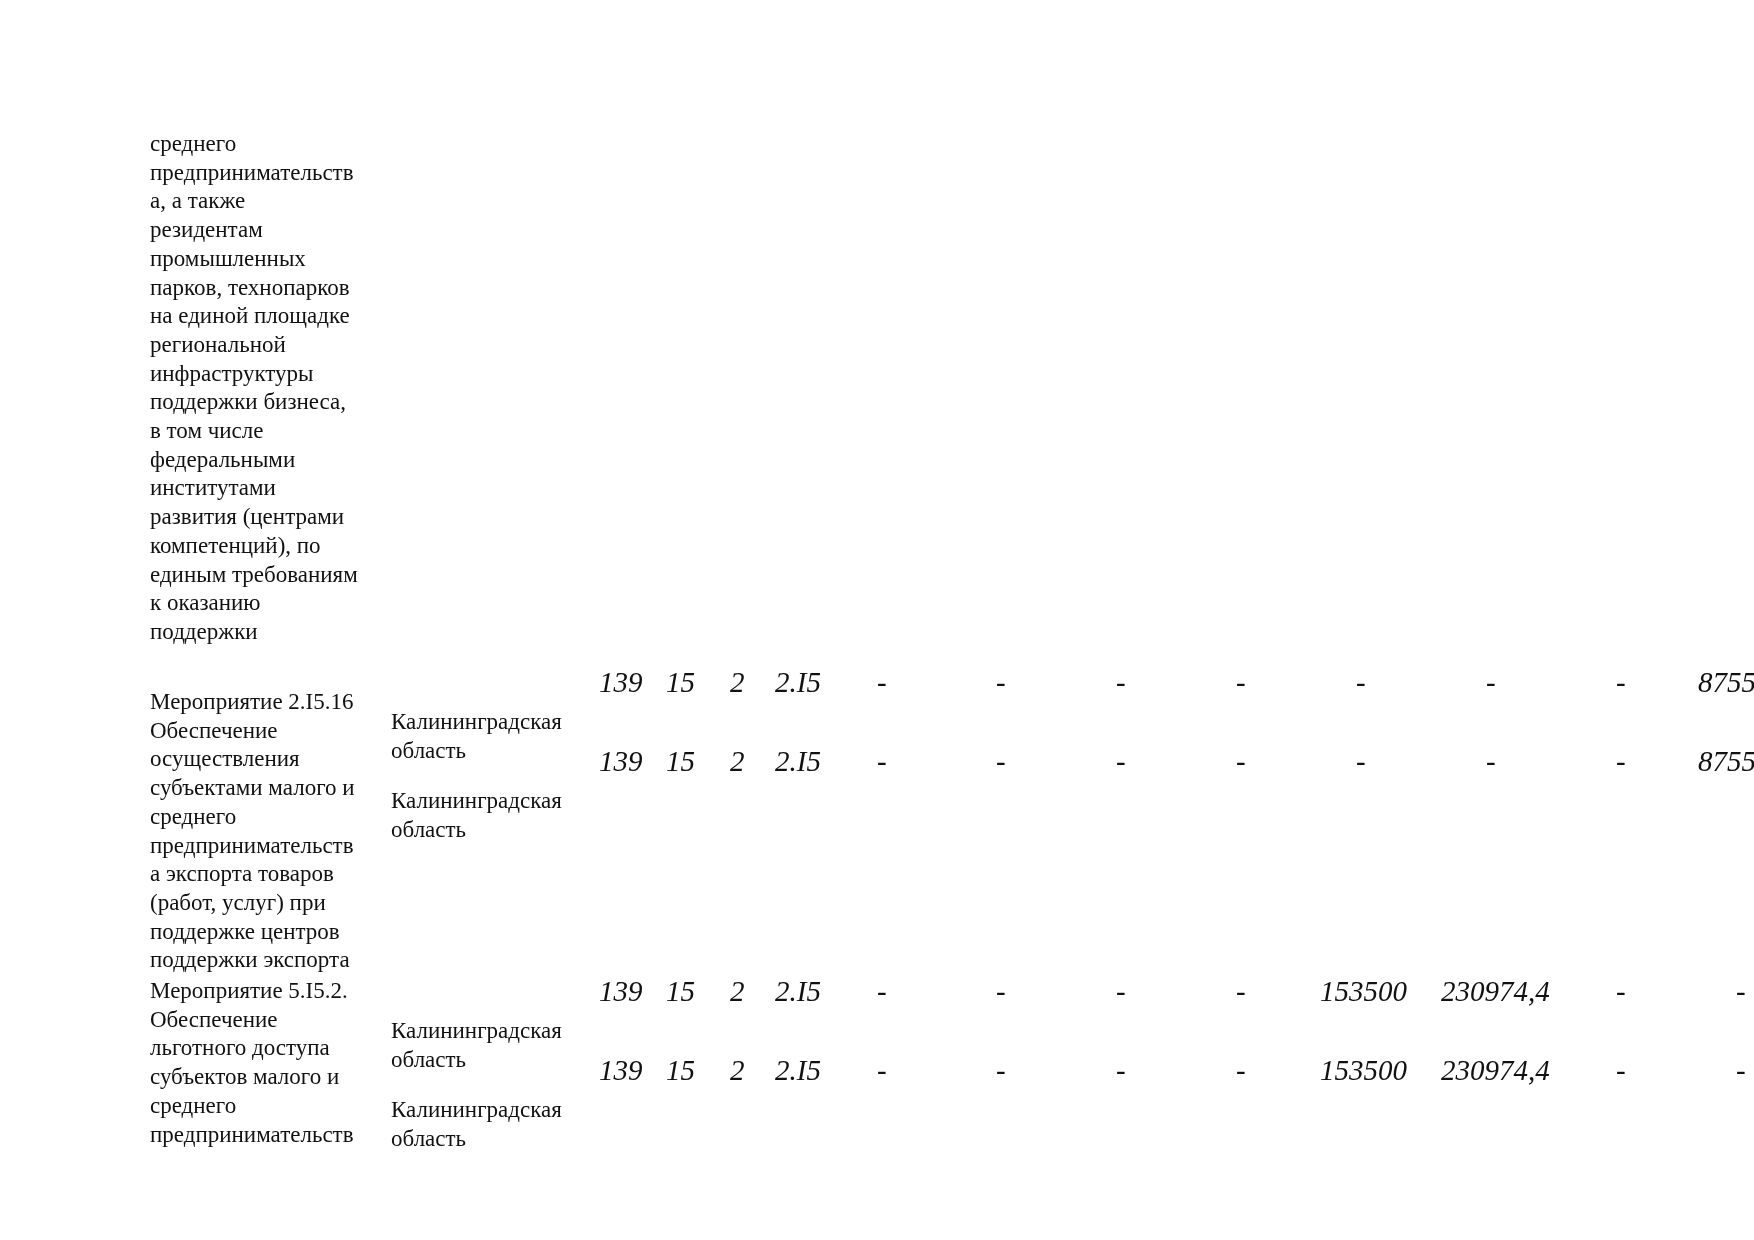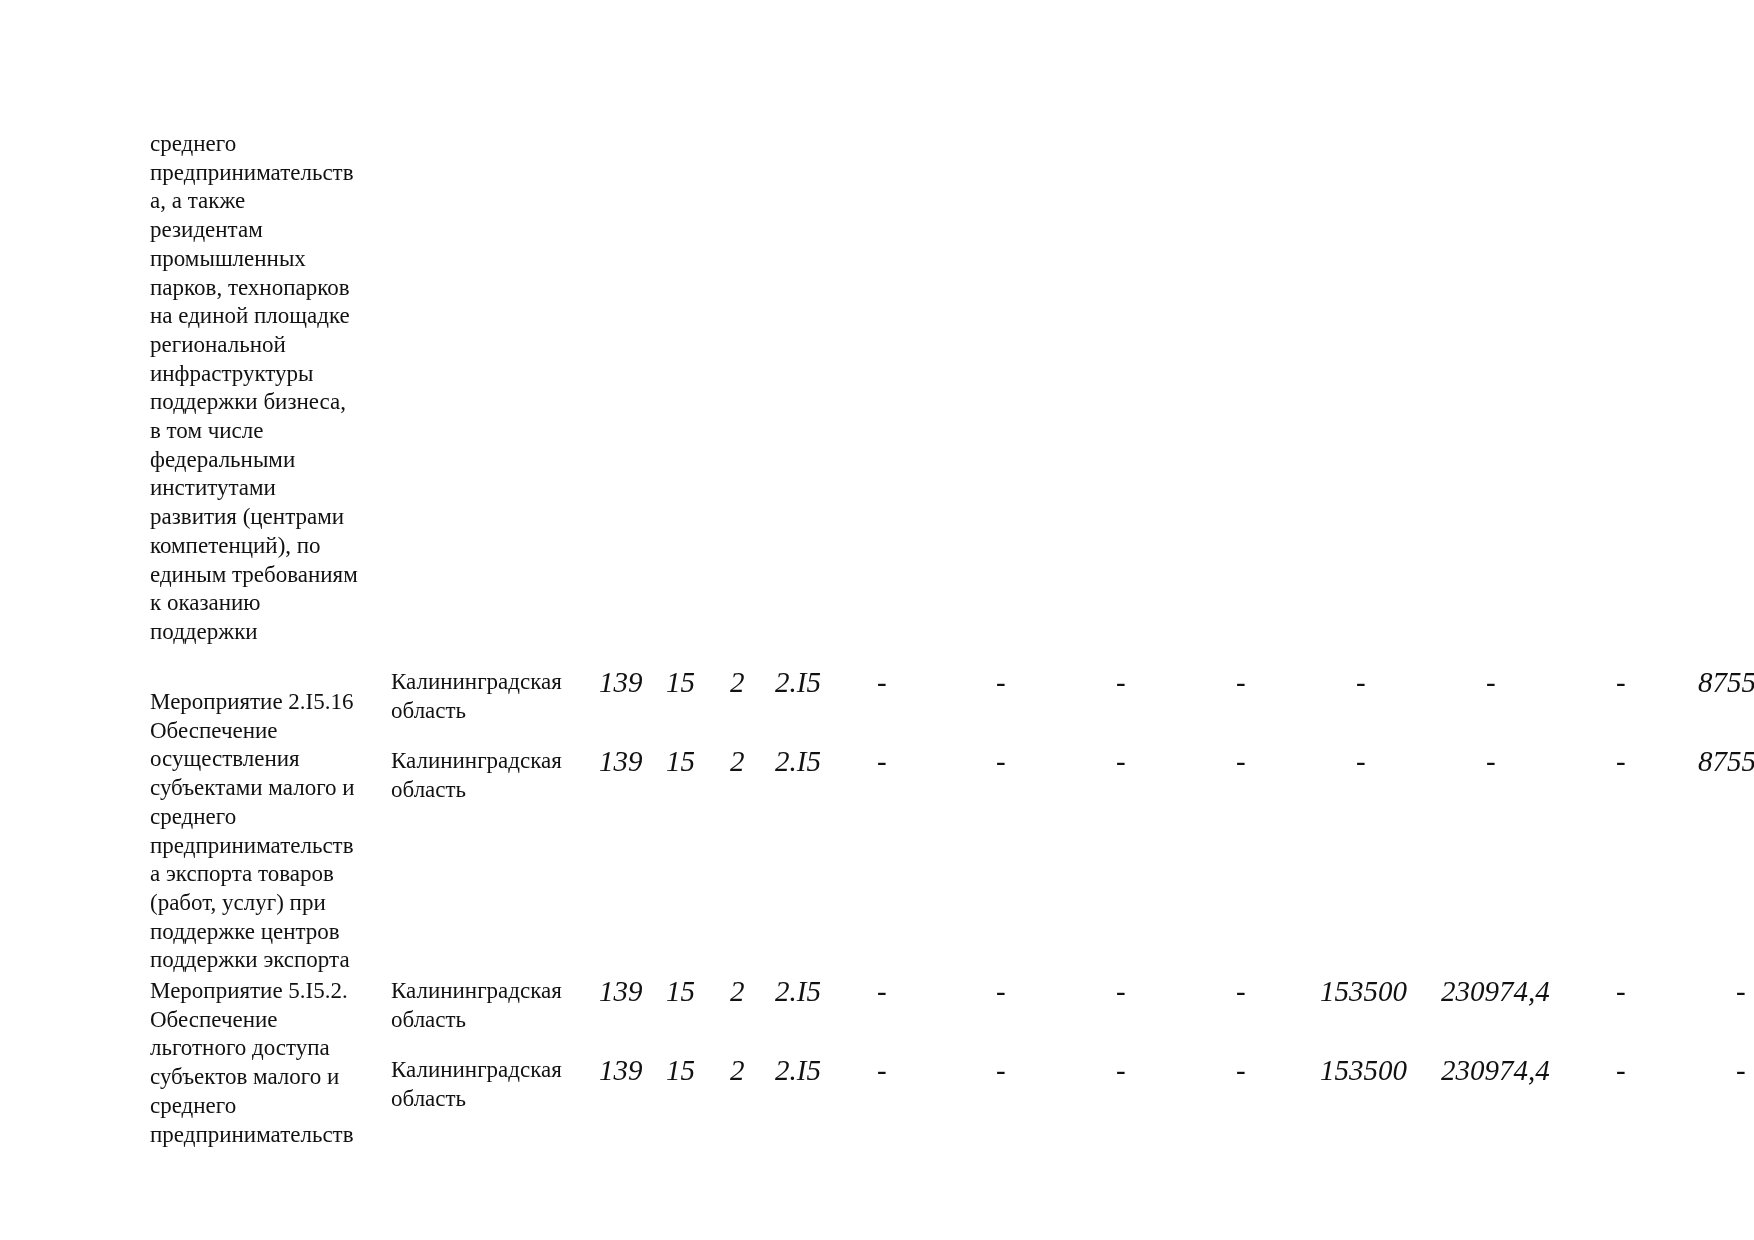--- a/index.html
+++ b/index.html
@@ -2,21 +2,21 @@
 <html><head>
 <meta charset="utf-8">
 <style>
   html, body { margin: 0; padding: 0; }
   body {
     width: 1754px; height: 1240px; background: #ffffff; position: relative; overflow: hidden;
     font-family: "Liberation Serif", "DejaVu Serif", serif; color: #111111;
   }
   .page { position: absolute; left: 0; top: 0; width: 1754px; height: 1240px; }
   .desc { position: absolute; left: 150px; width: 236px; font-size: 23px; line-height: 28.7px; white-space: pre-line; }
-  .region { position: absolute; left: 391px; width: 200px; font-size: 23px; line-height: 28.7px; white-space: pre-line; }
+  .region { position: absolute; left: 391px; width: 200px; font-size: 23px; line-height: 28.7px; white-space: pre-line; margin-top: 40px; }
   .row { position: absolute; left: 0; width: 1754px; height: 60px; }
   .c { position: absolute; top: 0; font-size: 29px; line-height: 28.7px; white-space: nowrap; font-style: italic; }
 </style>
 </head>
 <body>
 
 <div class="page">
 
   <div class="desc" style="top:130px;">среднего
 предпринимательств

